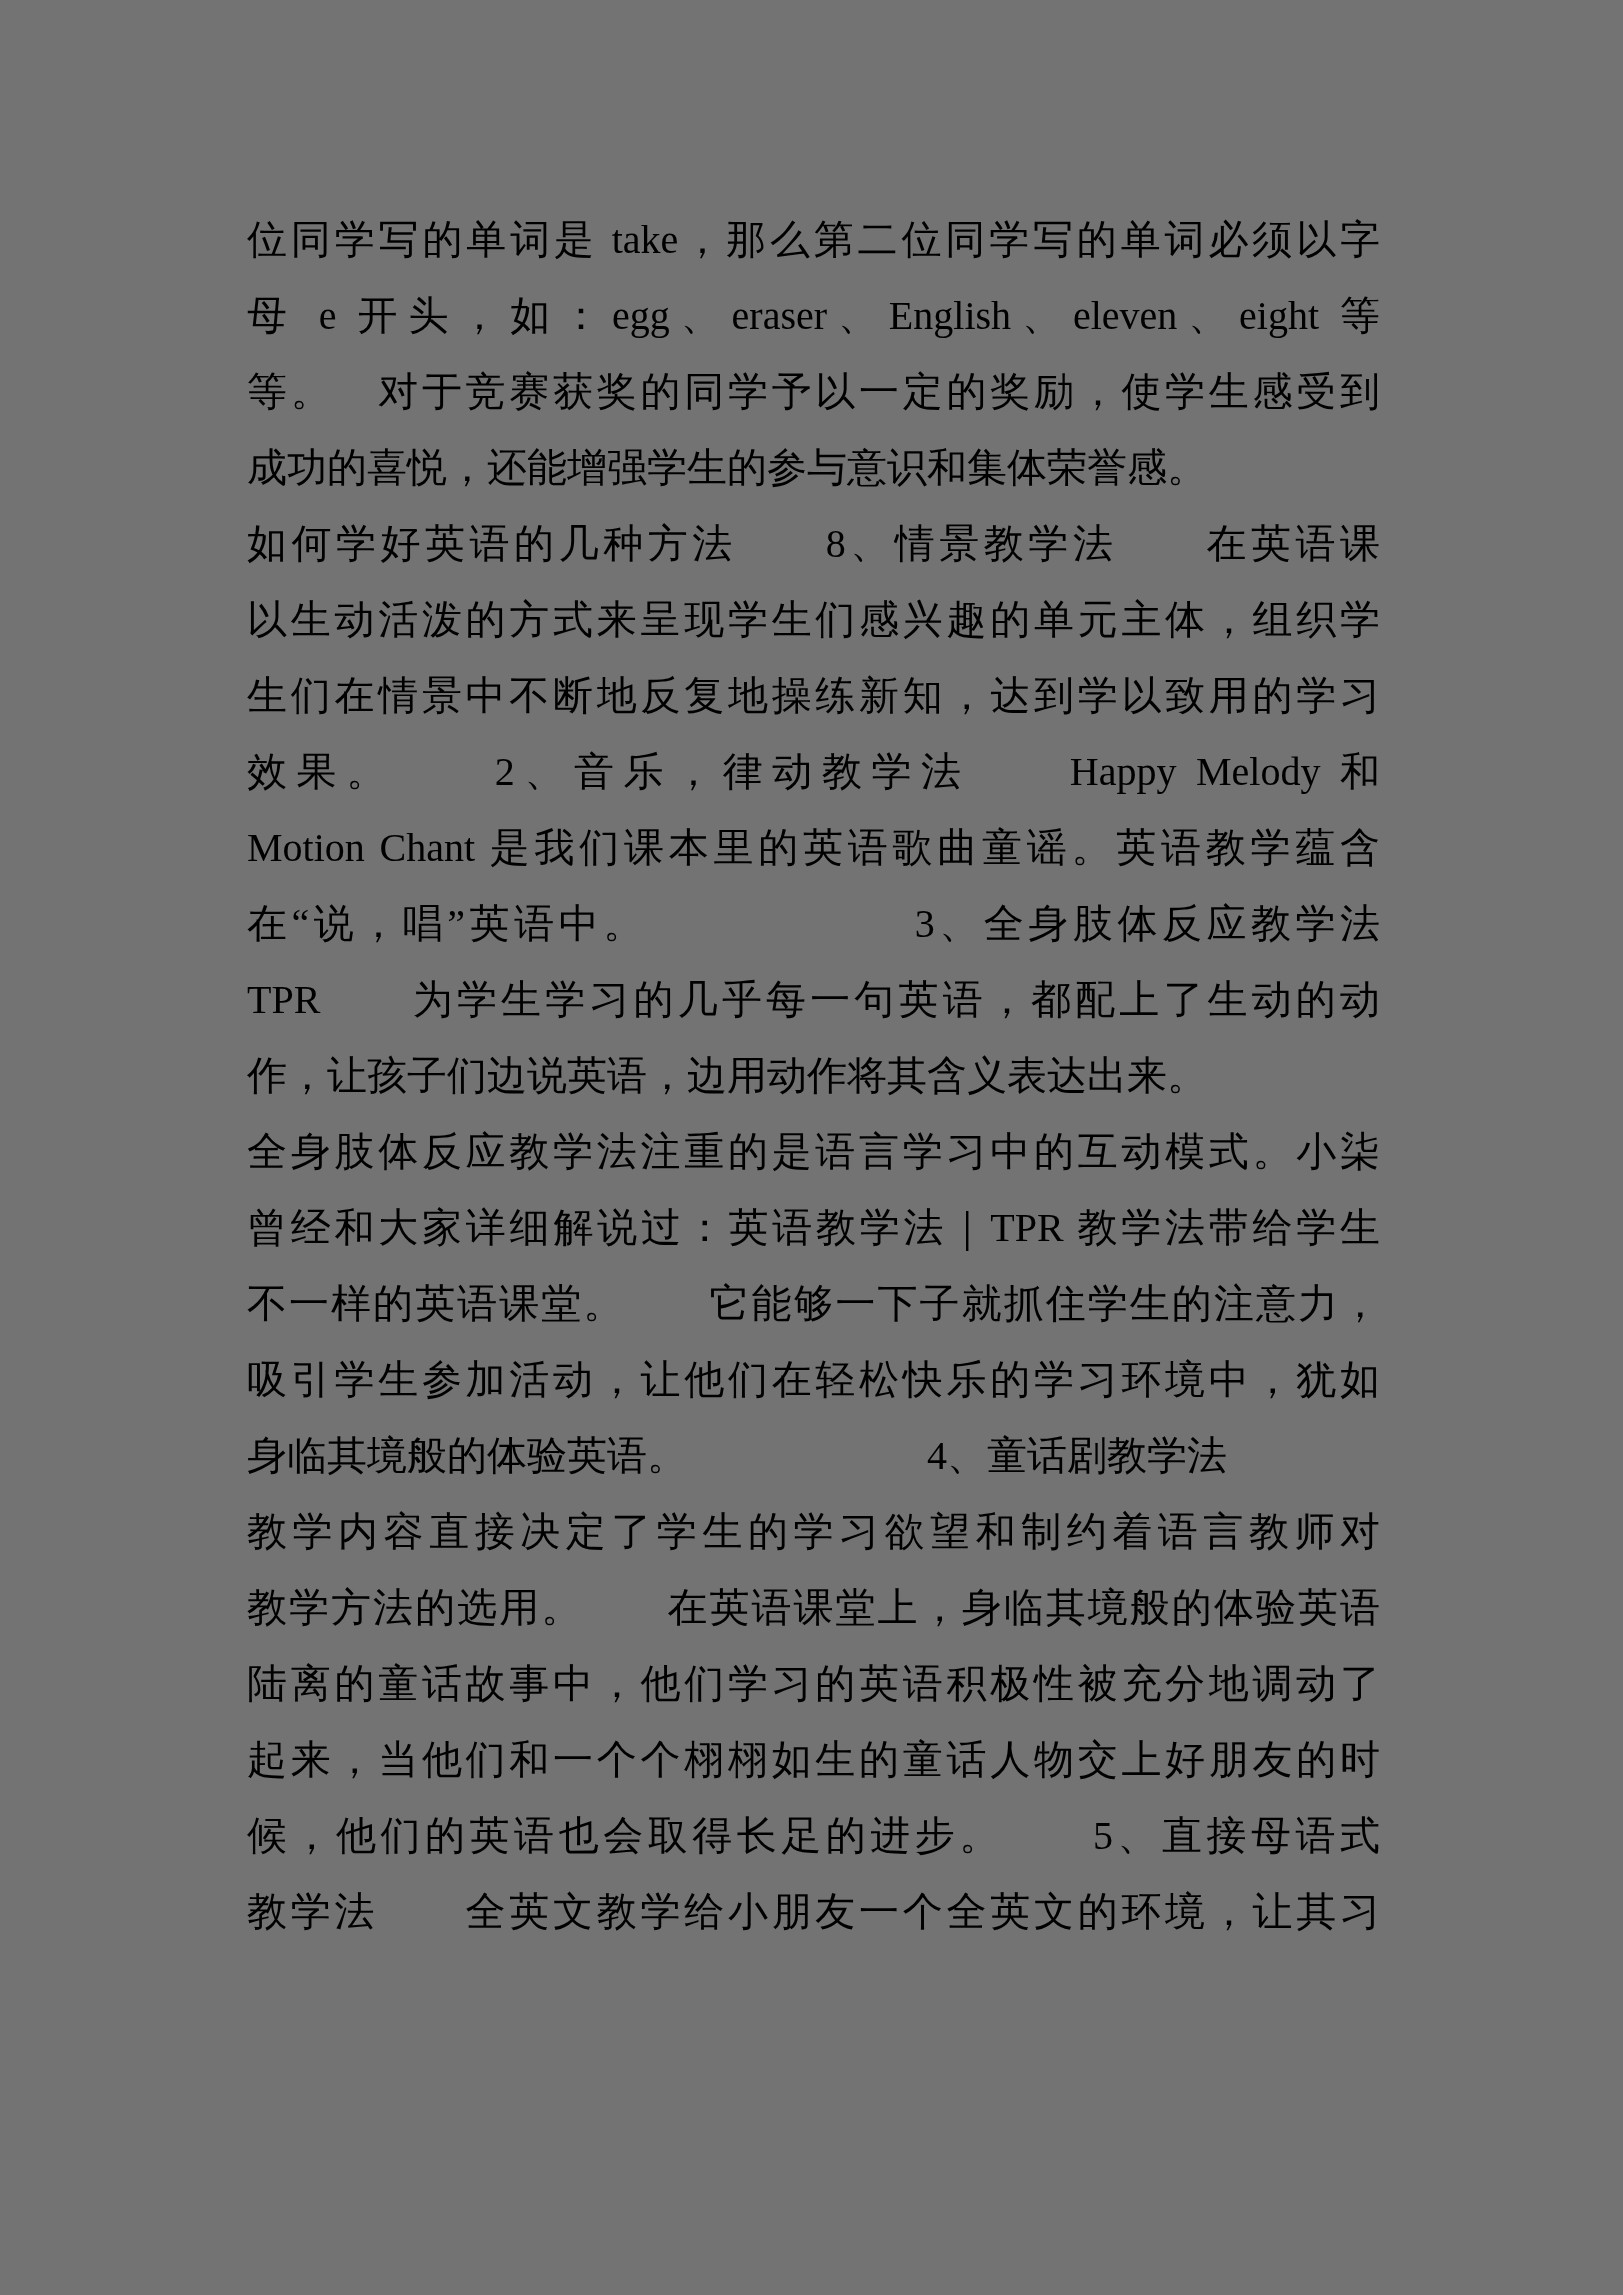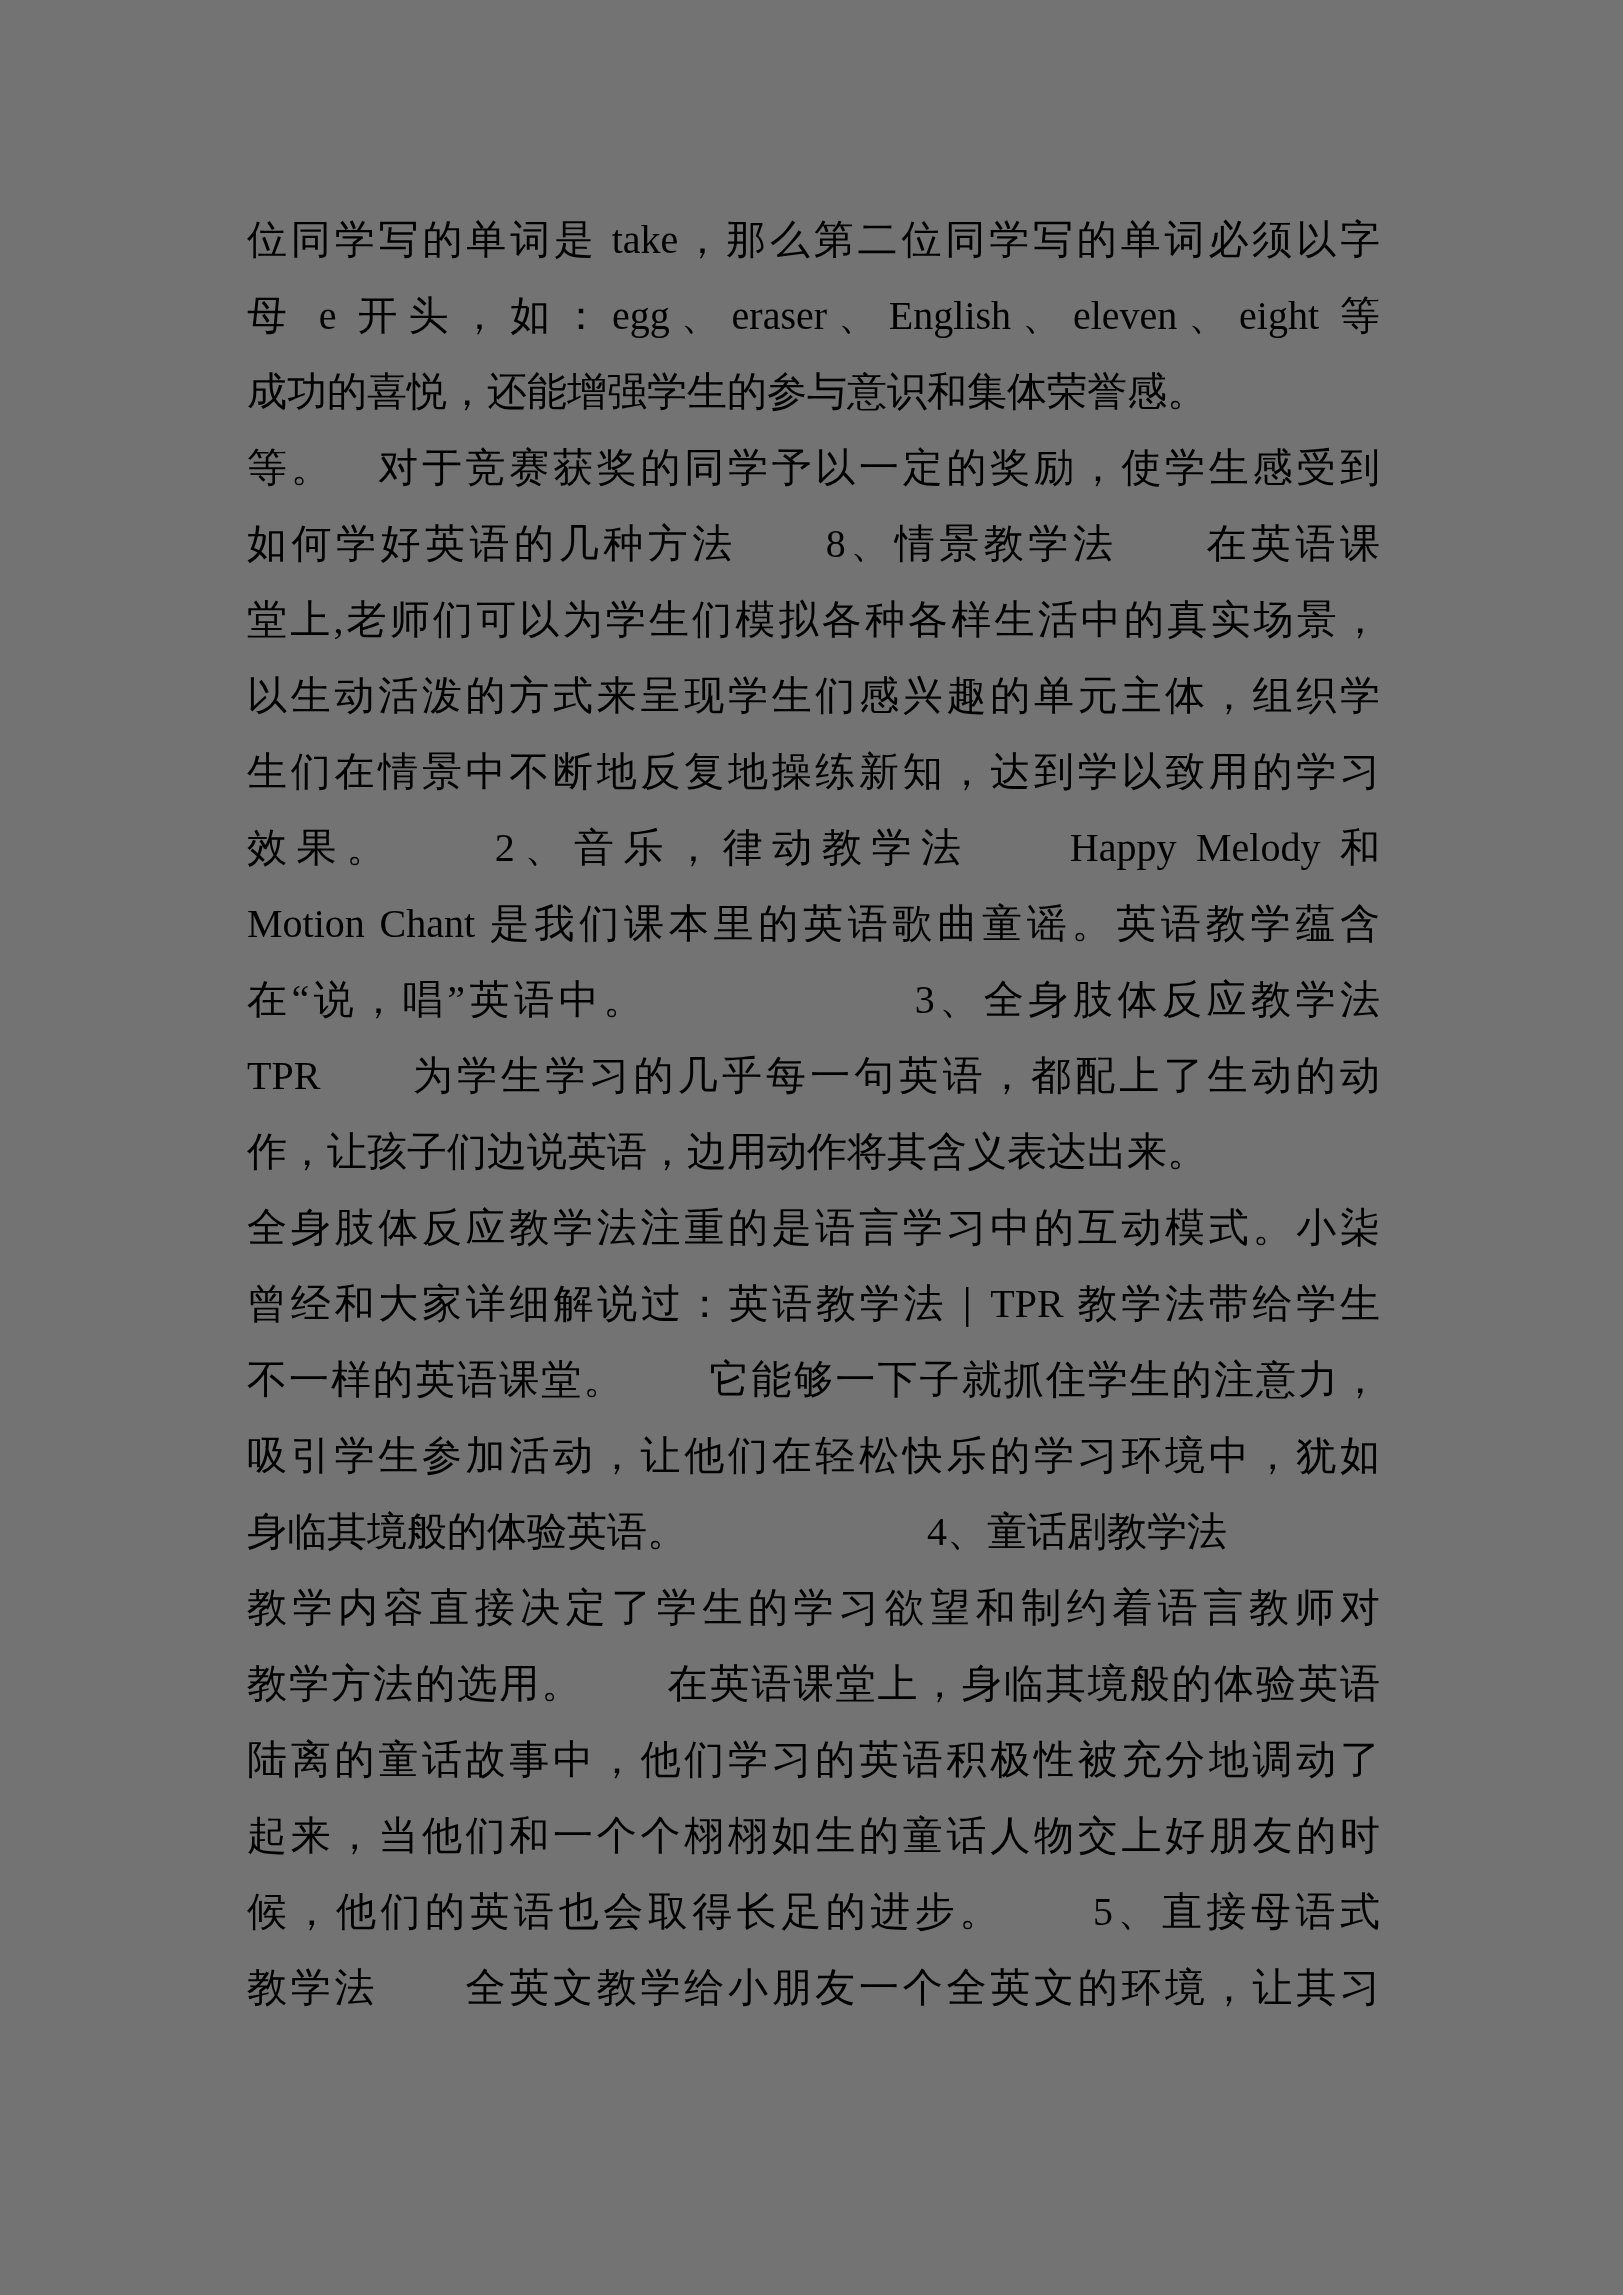--- a/index.html
+++ b/index.html
@@ -40,24 +40,23 @@
     text-align-last: left;
   }
 </style>
 </head>
 <body>
 
 <div class="page">
   <div class="text-block">
     <div class="ln">位同学写的单词是 take，那么第二位同学写的单词必须以字</div>
     <div class="ln">母 e 开头，如：egg、eraser、English、eleven、eight 等</div>
+    <div class="ln">等。　对于竞赛获奖的同学予以一定的奖励，使学生感受到</div>
     <div class="ln end">成功的喜悦，还能增强学生的参与意识和集体荣誉感。</div>
-    <div class="ln">等。　对于竞赛获奖的同学予以一定的奖励，使学生感受到</div>
     <div class="ln">如何学好英语的几种方法　　8、情景教学法　　在英语课</div>
-    <div class="ln">堂上,老师们可以为学生们模拟各种各样生活中的真实场景，</div>
     <div class="ln">以生动活泼的方式来呈现学生们感兴趣的单元主体，组织学</div>
     <div class="ln">生们在情景中不断地反复地操练新知，达到学以致用的学习</div>
     <div class="ln">效果。　　2、音乐，律动教学法　　Happy Melody 和</div>
     <div class="ln">Motion Chant 是我们课本里的英语歌曲童谣。英语教学蕴含</div>
     <div class="ln">在“说，唱”英语中。　　　　　　3、全身肢体反应教学法</div>
     <div class="ln">TPR　　为学生学习的几乎每一句英语，都配上了生动的动</div>
     <div class="ln end">作，让孩子们边说英语，边用动作将其含义表达出来。</div>
     <div class="ln">全身肢体反应教学法注重的是语言学习中的互动模式。小柒</div>
     <div class="ln">曾经和大家详细解说过：英语教学法｜TPR 教学法带给学生</div>
     <div class="ln">不一样的英语课堂。　　它能够一下子就抓住学生的注意力，</div>

